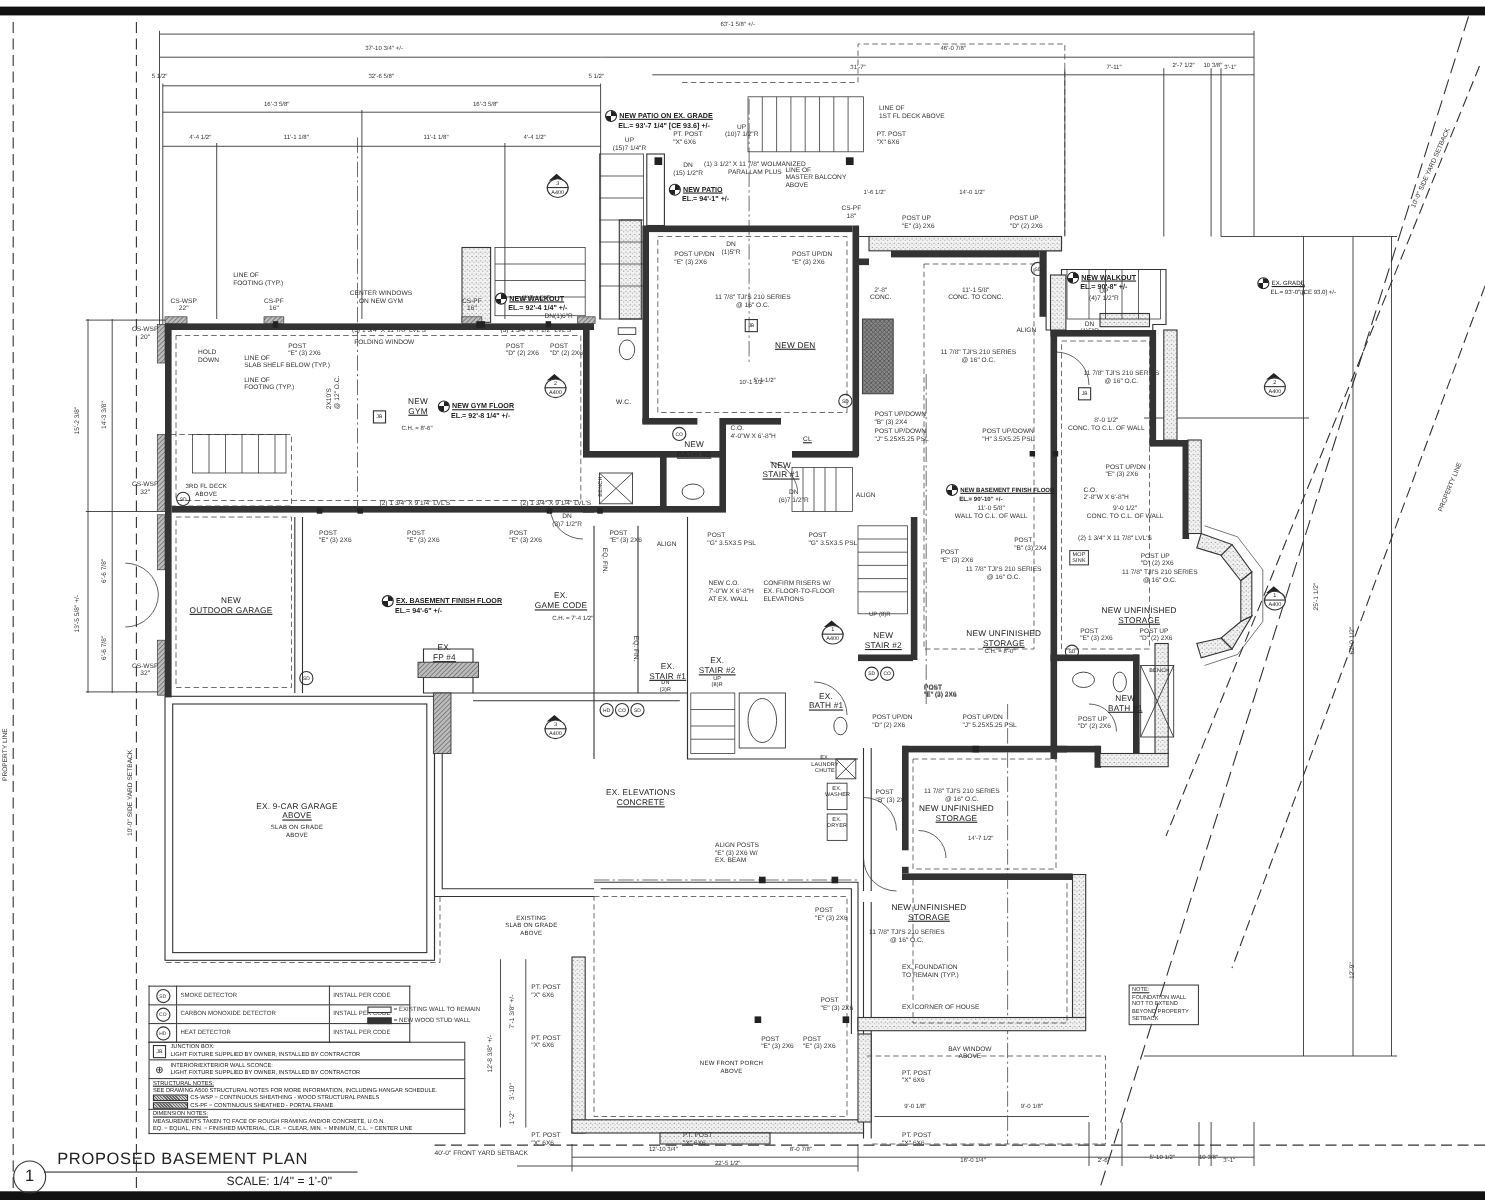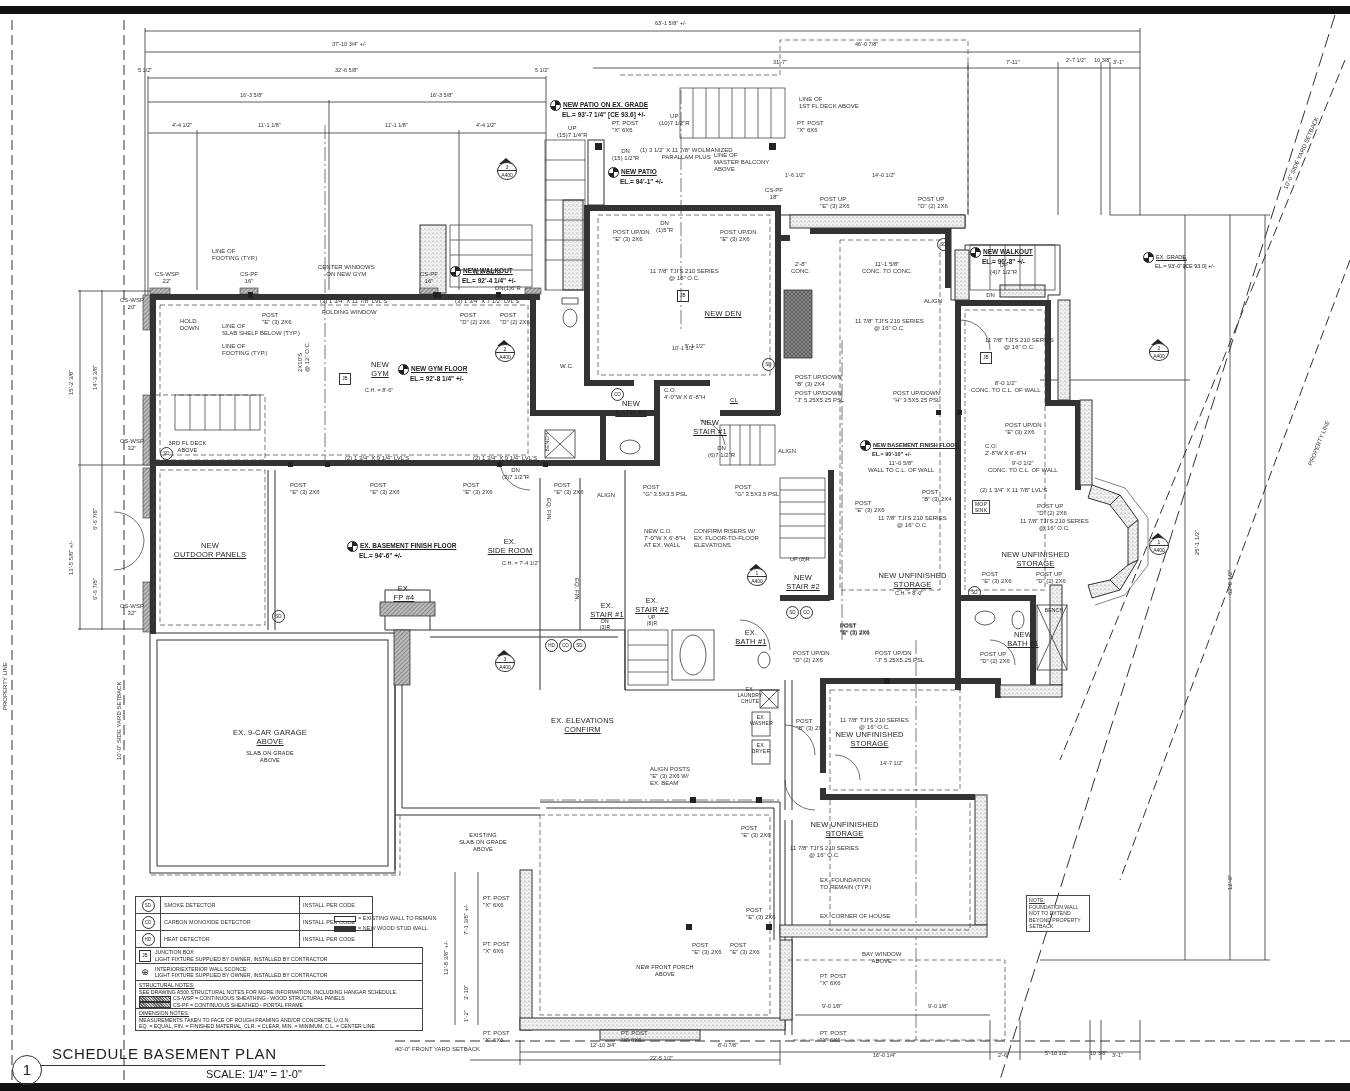--- a/index.html
+++ b/index.html
@@ -416,38 +416,38 @@
   <span class="mark"></span><span class="t">NEW BASEMENT FINISH FLOOR</span><br><span style="margin-left:12px">EL.= 90'-10" +/-</span></div>
 <div class="elev" style="left:347px;top:541px;">
   <span class="mark"></span><span class="t">EX. BASEMENT FINISH FLOOR</span><br><span style="margin-left:12px">EL.= 94'-6" +/-</span></div>
 
 <div class="room" style="left:360px;top:360px;width:40px;"><span>NEW</span><br><u>GYM</u></div>
 <div class="dim" style="left:365px;top:387px;">C.H. = 8'-6"</div>
 <div class="room" style="left:698px;top:309px;width:50px;"><u>NEW DEN</u></div>
 <div class="room" style="left:611px;top:399px;width:40px;"><span>NEW</span><br><u>BATH #8</u></div>
 <div class="room" style="left:557px;top:362px;width:20px;font-size:6px;">W.C.</div>
 <div class="room" style="left:690px;top:418px;width:40px;"><span>NEW</span><br><u>STAIR #1</u></div>
-<div class="room" style="left:160px;top:541px;width:100px;"><span>NEW</span><br><u>OUTDOOR PANELS</u></div>
-<div class="room" style="left:480px;top:537px;width:60px;"><span>EX.</span><br><u>SIDE ROOM</u></div>
+<div class="room" style="left:160px;top:541px;width:100px;"><span>NEW</span><br><u>OUTDOOR GARAGE</u></div>
+<div class="room" style="left:480px;top:537px;width:60px;"><span>EX.</span><br><u>GAME CODE</u></div>
 <div class="dim" style="left:502px;top:560px;">C.H. = 7'-4 1/2"</div>
 <div class="room" style="left:384px;top:584px;width:40px;"><span>EX.</span><br><u>FP #4</u></div>
 <div class="room" style="left:587px;top:601px;width:40px;"><span>EX.</span><br><u>STAIR #1</u></div>
 <div class="room" style="left:595px;top:618px;width:20px;font-size:5px;line-height:6px;"><span>DN</span><br><span>(3)R</span></div>
 <div class="room" style="left:632px;top:596px;width:40px;"><span>EX.</span><br><u>STAIR #2</u></div>
 <div class="room" style="left:642px;top:614px;width:20px;font-size:5px;line-height:6px;"><span>UP</span><br><span>(8)R</span></div>
 <div class="room" style="left:783px;top:573px;width:40px;"><span>NEW</span><br><u>STAIR #2</u></div>
 <div class="dim" style="left:790px;top:556px;">UP (8)R</div>
 <div class="room" style="left:731px;top:628px;width:40px;"><span>EX.</span><br><u>BATH #1</u></div>
 <div class="room" style="left:865px;top:571px;width:95px;"><span>NEW UNFINISHED</span><br><u>STORAGE</u></div>
 <div class="dim" style="left:895px;top:590px;">C.H. = 8'-0"</div>
 <div class="room" style="left:988px;top:550px;width:95px;"><span>NEW UNFINISHED</span><br><u>STORAGE</u></div>
 <div class="room" style="left:1003px;top:630px;width:40px;"><span>NEW</span><br><u>BATH #1</u></div>
 <div class="room" style="left:822px;top:730px;width:95px;"><span>NEW UNFINISHED</span><br><u>STORAGE</u></div>
 <div class="room" style="left:797px;top:820px;width:95px;"><span>NEW UNFINISHED</span><br><u>STORAGE</u></div>
-<div class="room" style="left:535px;top:716px;width:95px;"><span>EX. ELEVATIONS</span><br><u>CONFIRM</u></div>
+<div class="room" style="left:535px;top:716px;width:95px;"><span>EX. ELEVATIONS</span><br><u>CONCRETE</u></div>
 <div class="room" style="left:215px;top:728px;width:110px;"><span>EX. 9-CAR GARAGE</span><br><u>ABOVE</u></div>
 <div class="room" style="left:235px;top:750px;width:70px;font-size:5.5px;line-height:7px;"><span>SLAB ON GRADE</span><br><span>ABOVE</span></div>
 <div class="room" style="left:443px;top:832px;width:80px;font-size:5.5px;line-height:7px;"><span>EXISTING</span><br><span>SLAB ON GRADE</span><br><span>ABOVE</span></div>
 <div class="room" style="left:625px;top:964px;width:80px;font-size:5.5px;line-height:7px;"><span>NEW FRONT PORCH</span><br><span>ABOVE</span></div>
 <div class="room" style="left:160px;top:440px;width:55px;font-size:5.5px;line-height:7px;"><span>3RD FL DECK</span><br><span>ABOVE</span></div>
 <div class="room" style="left:734px;top:686px;width:32px;font-size:5px;line-height:6px;"><span>EX.</span><br><span>LAUNDRY</span><br><span>CHUTE</span></div>
 <div class="room" style="left:750px;top:714px;width:22px;font-size:5px;line-height:6px;"><span>EX.</span><br><span>WASHER</span></div>
 <div class="room" style="left:750px;top:742px;width:22px;font-size:5px;line-height:6px;"><span>EX.</span><br><span>DRYER</span></div>
 <div class="room" style="left:1040px;top:606px;width:28px;font-size:5px;">BENCH</div>
 <div class="room" style="left:540px;top:440px;width:14px;font-size:5px;transform:rotate(-90deg);">BENCH</div>
@@ -740,14 +740,14 @@
 <div class="note-box">
   <u>NOTE:</u><br>
   <span style="white-space:pre">FOUNDATION WALL
 NOT TO EXTEND
 BEYOND PROPERTY
 SETBACK</span>
 </div>
 
 <div class="circ-num">1</div>
 <div class="title-line"></div>
-<div class="title">SCHEDULE BASEMENT PLAN</div>
+<div class="title">PROPOSED BASEMENT PLAN</div>
 <div class="scale">SCALE: 1/4" = 1'-0"</div>
 
 </body></html>

